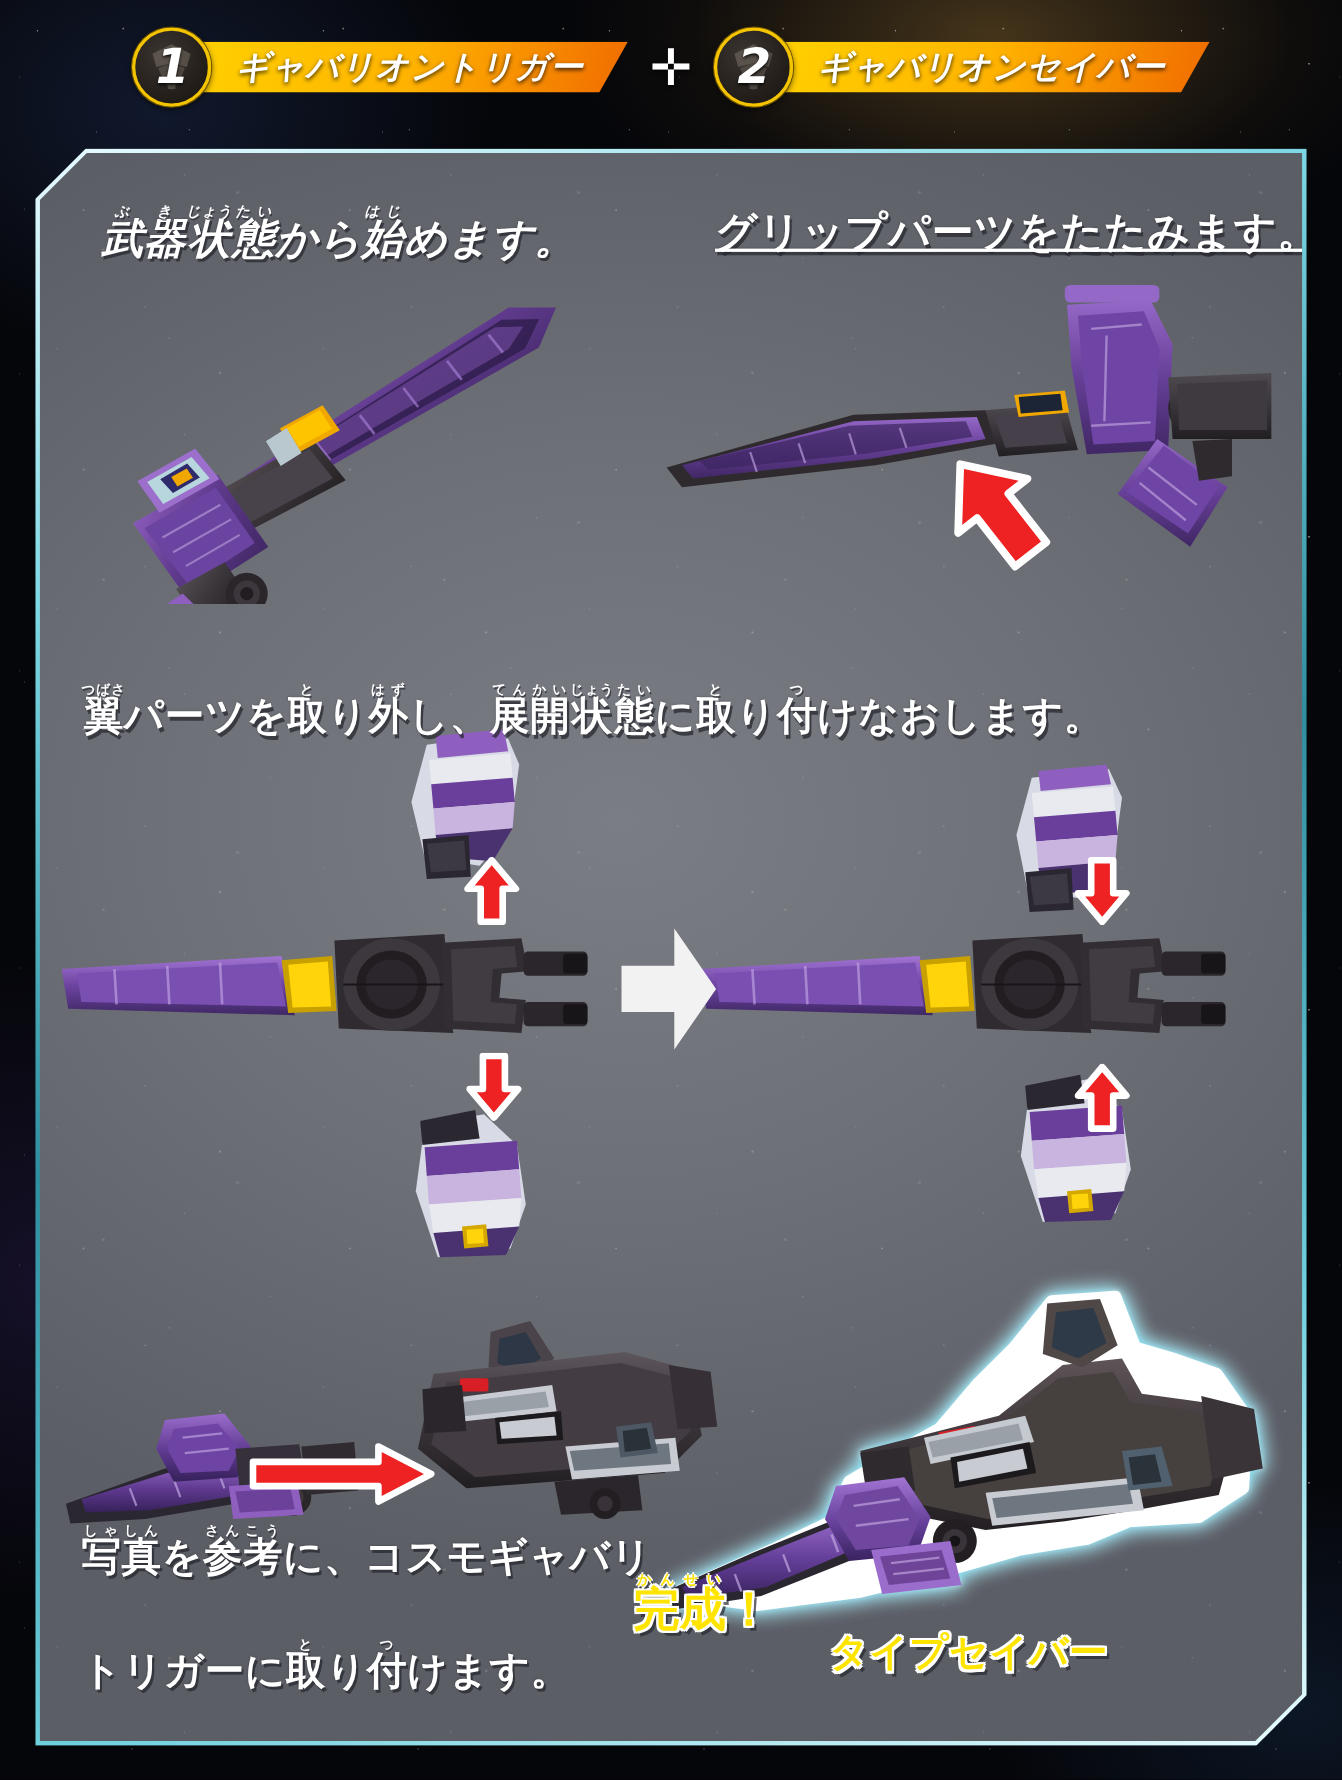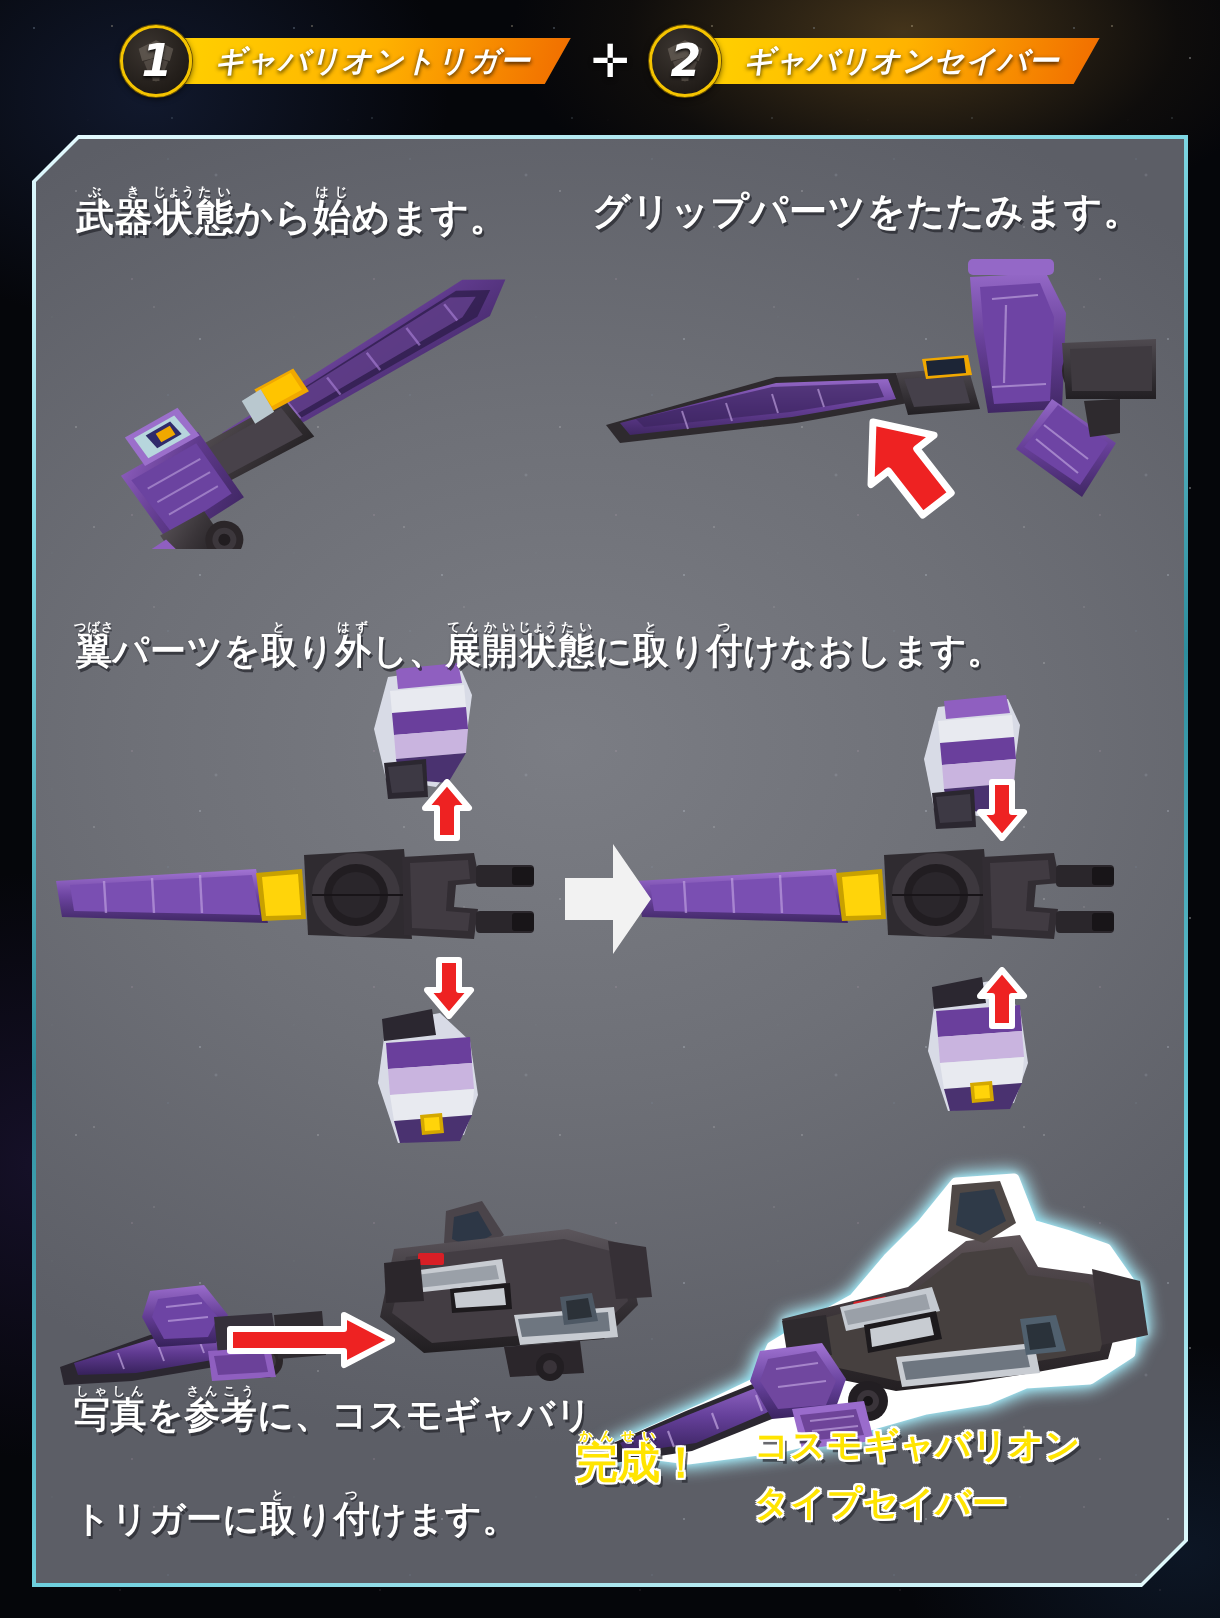--- a/index.html
+++ b/index.html
@@ -317,43 +317,42 @@
         <span class="chip-label">ギャバリオンセイバー</span>
       </div>
     </div>
 
   </div>
 
   <div class="panel">
     <div class="panel-inner">
       <div class="stars-inner"></div>
 
-      <div class="jp-head" style="left:40px; top:46px;">
+      <div class="jp-head" style="left:56px; top:46px;font-style:italic;">
         <ruby>武<rt>ぶ</rt></ruby><ruby>器<rt>き</rt></ruby><ruby>状<rt>じょう</rt></ruby><ruby>態<rt>たい</rt></ruby>から<ruby>始<rt>はじ</rt></ruby>めます。
       </div>
 
-      <div class="jp-head" style="left:556px; top:52px;">
+      <div class="jp-head" style="left:614px; top:52px;text-decoration:underline;">
         グリップパーツをたたみます。
       </div>
 
       <div class="jp-head sm" style="left:38px; top:440px;">
         <ruby>翼<rt>つばさ</rt></ruby>パーツを<ruby>取<rt>と</rt></ruby>り<ruby>外<rt>はず</rt></ruby>し、<ruby>展<rt>てん</rt></ruby><ruby>開<rt>かい</rt></ruby><ruby>状<rt>じょう</rt></ruby><ruby>態<rt>たい</rt></ruby>に<ruby>取<rt>と</rt></ruby>り<ruby>付<rt>つ</rt></ruby>けなおします。
       </div>
 
       <div class="jp-head sm" style="left:38px; top:1204px;">
         <ruby>写<rt>しゃ</rt></ruby><ruby>真<rt>しん</rt></ruby>を<ruby>参<rt>さん</rt></ruby><ruby>考<rt>こう</rt></ruby>に、コスモギャバリ
       </div>
       <div class="jp-head sm" style="left:38px; top:1308px;">
         トリガーに<ruby>取<rt>と</rt></ruby>り<ruby>付<rt>つ</rt></ruby>けます。
       </div>
 
       <div class="kansei" style="left:540px; top:1290px;">
         <ruby>完<rt>かん</rt></ruby><ruby>成<rt>せい</rt></ruby>！
       </div>
-      <div class="product-name" style="left:718px; top:1288px;">コスモギャバリオン</div>
       <div class="product-name" style="left:718px; top:1346px;">タイプセイバー</div>
 
       <div class="photo" style="left:30px; top:110px; width:490px; height:300px;">
         <svg viewBox="0 0 490 300">
           <defs>
             <linearGradient id="pu1" x1="0" y1="0" x2="1" y2="1">
               <stop offset="0" stop-color="#8f5fc0"></stop>
                 <stop offset=".45" stop-color="#5f3a8c"></stop>
                 <stop offset="1" stop-color="#3d2560"></stop>
             </linearGradient>

